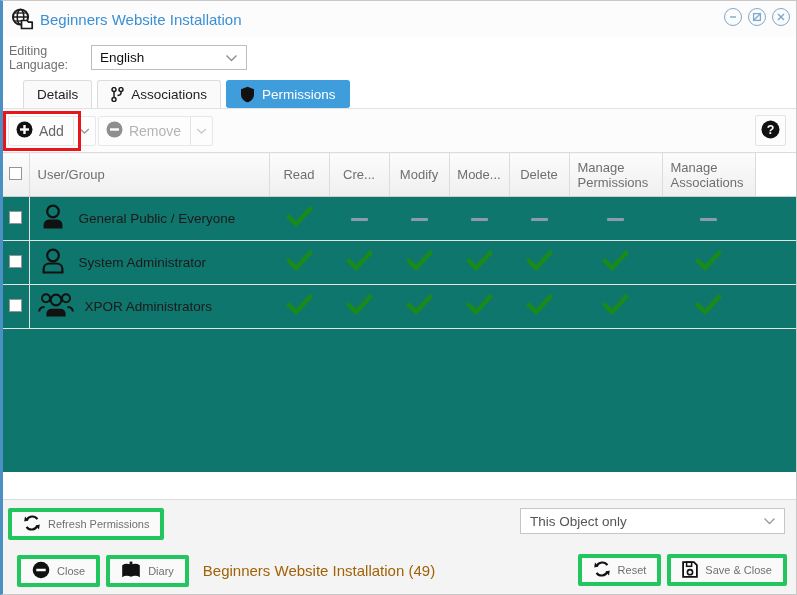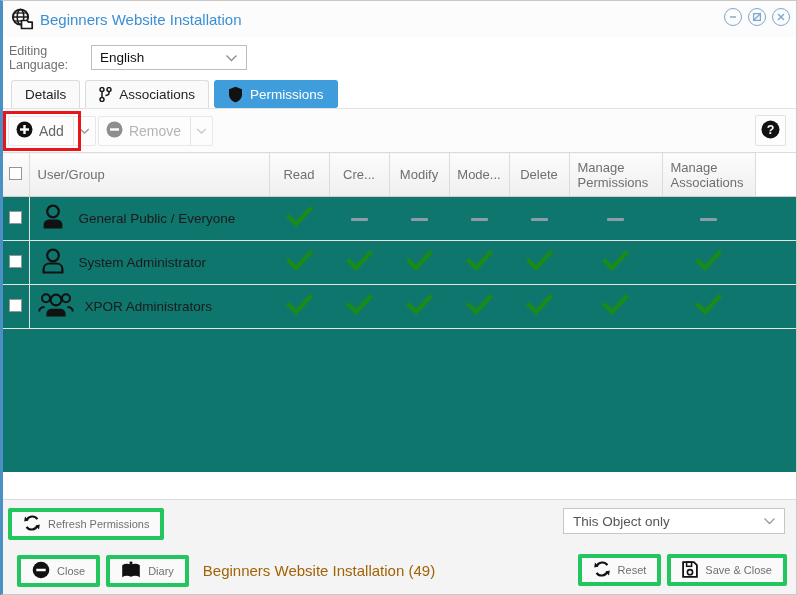--- a/index.html
+++ b/index.html
@@ -78,21 +78,21 @@
   }
   .lang-select .chev {
     position: absolute; right: 8px; top: 50%;
     transform: translateY(-50%);
   }
 
   
   .tabs {
     display: flex;
     align-items: flex-end;
-    padding-left: 8px;
+    padding-left: 20px;
     height: 29px;
     gap: 5px;
   }
   .tab {
     height: 28px;
     display: flex; align-items: center;
     gap: 7px;
     padding: 0 13px;
     background: #fafafa;
     border: 1px solid #dcdcdc;
@@ -247,21 +247,21 @@
     border-radius: 2px;
     font-size: 11px;
     color: #707070;
     cursor: pointer;
     white-space: nowrap;
     text-align: right;
   }
   .scope-select {
     position: absolute;
     right: 11px; top: 8px;
-    width: 222px; height: 26px;
+    width: 265px; height: 26px;
     background: #ffffff;
     border: 1px solid #c6c6c6;
     display: flex; align-items: center;
     padding-left: 9px;
     font-size: 13.5px;
     color: #555;
     cursor: pointer;
   }
   .scope-select .chev { position: absolute; right: 8px; top: 50%; transform: translateY(-50%); }
 

